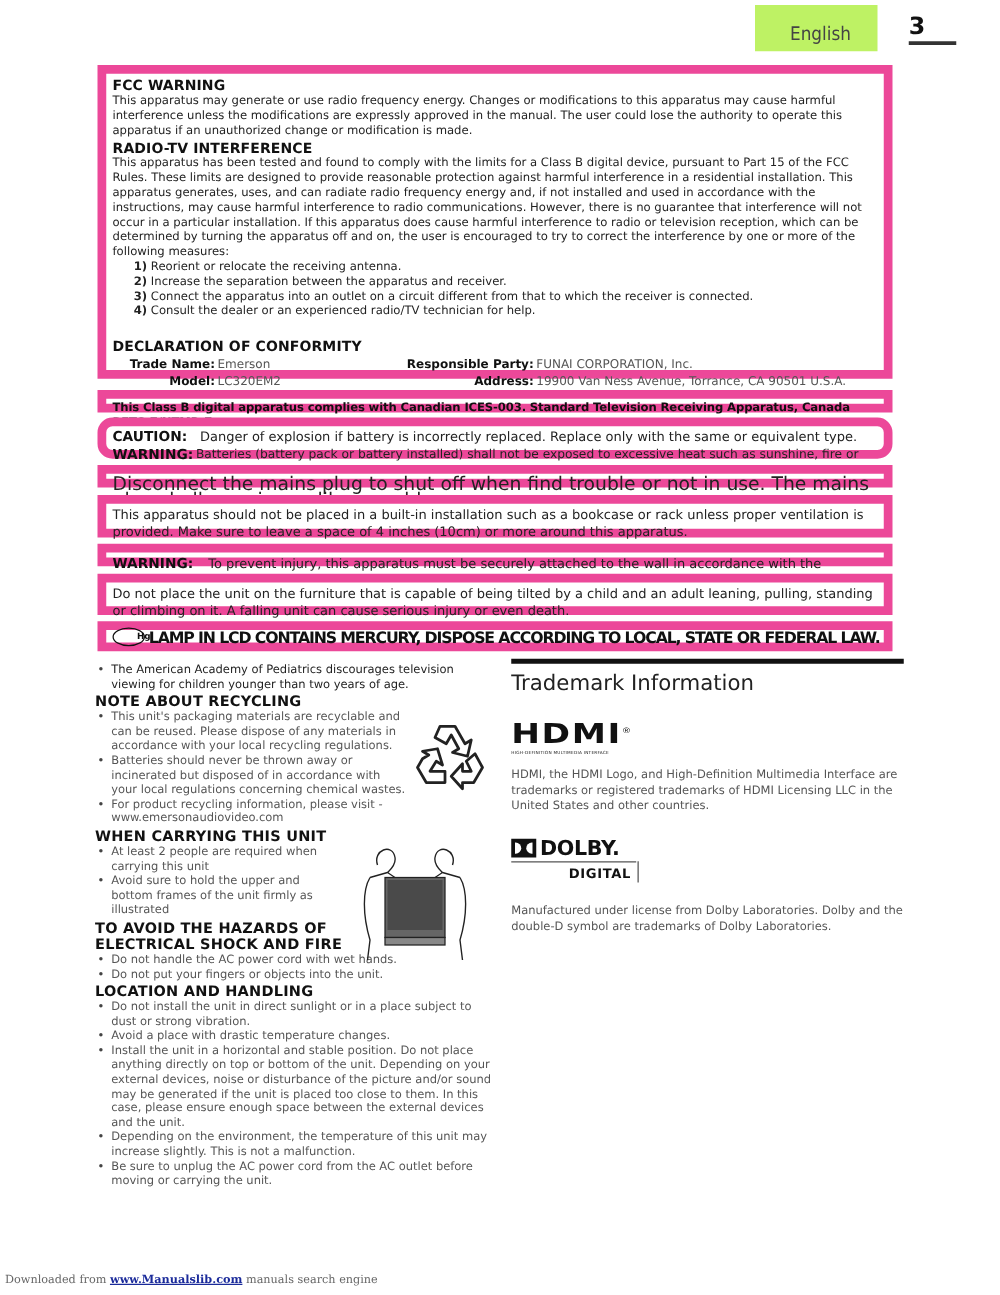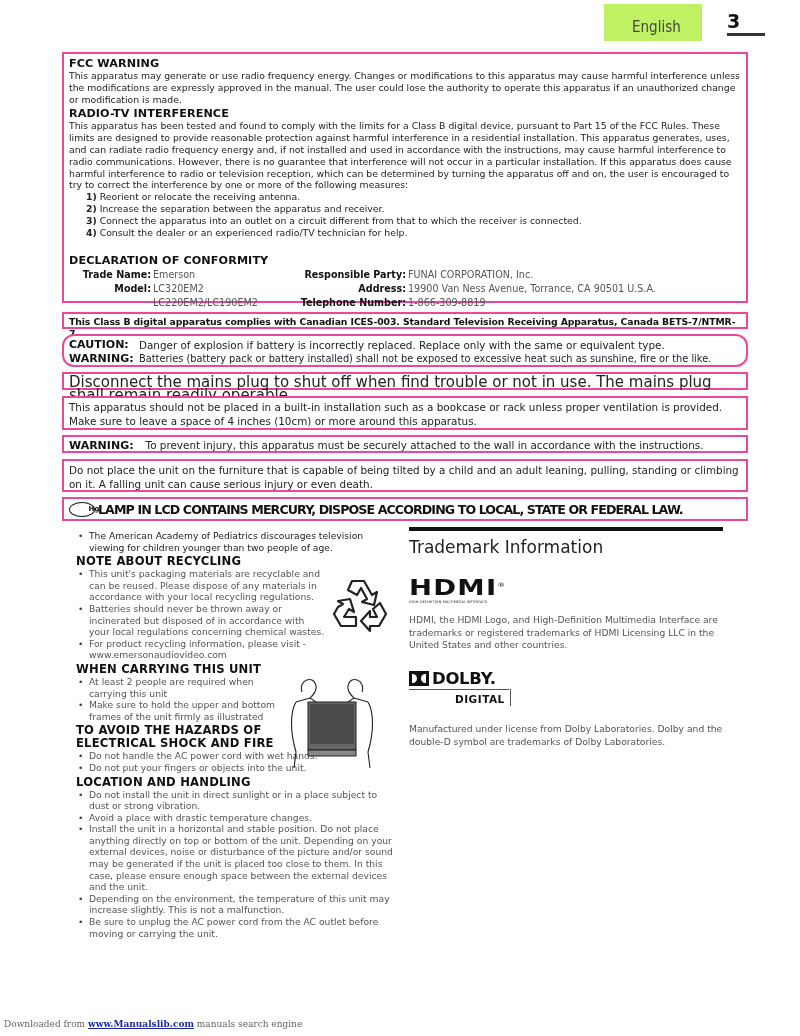--- a/index.html
+++ b/index.html
@@ -4,21 +4,21 @@
 <style>
   * { box-sizing: border-box; margin: 0; padding: 0; }
   html, body { width: 800px; height: 1036px; background: #fff; overflow: hidden; }
   body { position: relative; font-family: "DejaVu Sans", sans-serif; color: #222; }
 
   .lang-tab { position: absolute; left: 604px; top: 4px; width: 98px; height: 37px; background: #bef264; }
   .lang-tab span { position: absolute; left: 28px; top: 14px; font-size: 15px; color: #444; font-family: "DejaVu Sans", sans-serif; transform: scaleX(0.9); transform-origin: left; }
   .page-num { position: absolute; left: 727px; top: 10px; font-size: 19px; font-weight: bold; color: #111; }
   .page-num-line { position: absolute; left: 727px; top: 33px; width: 38px; height: 3px; background: #333; }
 
-  .box { position: absolute; left: 62px; width: 686px; border: 2px solid #ec4899; background: #fff; }
+  .box { position: absolute; left: 78px; width: 636px; border: 7px solid #ec4899; background: #fff; }
   .fcc { top: 52px; height: 251px; padding: 3px 5px; font-size: 9.3px; line-height: 11.8px; }
   .fcc h3 { font-size: 11.2px; font-weight: bold; line-height: 13px; color: #111; letter-spacing: 0.1px; }
   .fcc p { color: #222; }
   .fcc .ol div { padding-left: 17px; }
   .fcc .ol b { font-weight: bold; }
   .doc-grid { display: grid; grid-template-columns: 82px 160px 95px 1fr; font-size: 9.6px; line-height: 14px; margin-top: 1px; }
   .doc-grid .lab { font-weight: bold; text-align: right; color: #111; }
   .doc-grid .val { color: #555; padding-left: 2px; }
   .doc-grid .lab2 { font-weight: bold; text-align: right; color: #111; }
 
@@ -122,30 +122,30 @@
 <div class="box wallwarn">
   <b>WARNING:</b><span>To prevent injury, this apparatus must be securely attached to the wall in accordance with the instructions.</span>
 </div>
 <div class="box tilt">Do not place the unit on the furniture that is capable of being tilted by a child and an adult leaning, pulling, standing or climbing on it. A falling unit can cause serious injury or even death.</div>
 <div class="box mercury">
   <span class="hg">Hg</span>
   <span>LAMP IN LCD CONTAINS MERCURY, DISPOSE ACCORDING TO LOCAL, STATE OR FEDERAL LAW.</span>
 </div>
 
 <div class="left-col">
-  <div class="bullet aap">The American Academy of Pediatrics discourages television viewing for children younger than two people of age.</div>
+  <div class="bullet aap">The American Academy of Pediatrics discourages television viewing for children younger than two years of age.</div>
 
   <h4>NOTE ABOUT RECYCLING</h4>
   <div class="bullet narrow">This unit's packaging materials are recyclable and can be reused. Please dispose of any materials in accordance with your local recycling regulations.</div>
   <div class="bullet narrow">Batteries should never be thrown away or incinerated but disposed of in accordance with your local regulations concerning chemical wastes.</div>
   <div class="bullet narrow">For product recycling information, please visit - www.emersonaudiovideo.com</div>
 
   <h4>WHEN CARRYING THIS UNIT</h4>
   <div class="bullet narrow2">At least 2 people are required when carrying this unit</div>
-  <div class="bullet narrow2">Make sure to hold the upper and bottom frames of the unit firmly as illustrated</div>
+  <div class="bullet narrow2">Avoid sure to hold the upper and bottom frames of the unit firmly as illustrated</div>
 
   <h4>TO AVOID THE HAZARDS OF</h4>
   <h4 style="margin-top:0">ELECTRICAL SHOCK AND FIRE</h4>
   <div class="bullet">Do not handle the AC power cord with wet hands.</div>
   <div class="bullet">Do not put your fingers or objects into the unit.</div>
 
   <h4>LOCATION AND HANDLING</h4>
   <div class="bullet">Do not install the unit in direct sunlight or in a place subject to dust or strong vibration.</div>
   <div class="bullet">Avoid a place with drastic temperature changes.</div>
   <div class="bullet">Install the unit in a horizontal and stable position. Do not place anything directly on top or bottom of the unit. Depending on your external devices, noise or disturbance of the picture and/or sound may be generated if the unit is placed too close to them. In this case, please ensure enough space between the external devices and the unit.</div>

